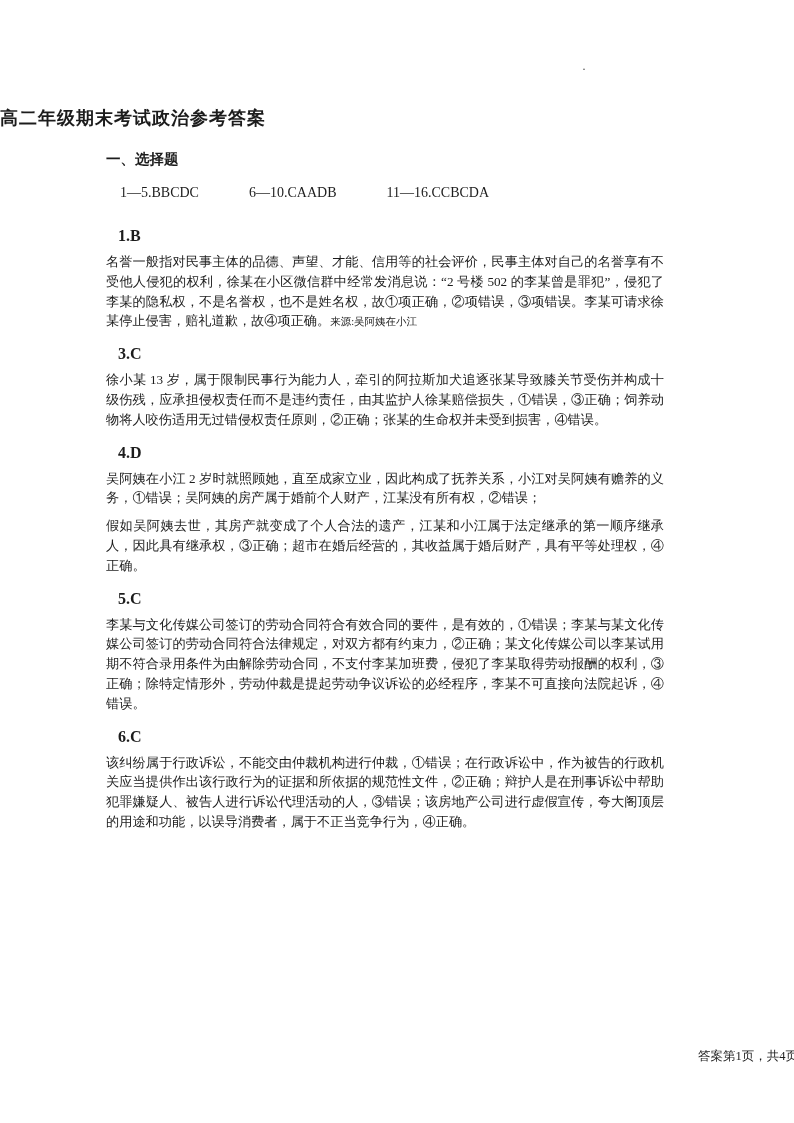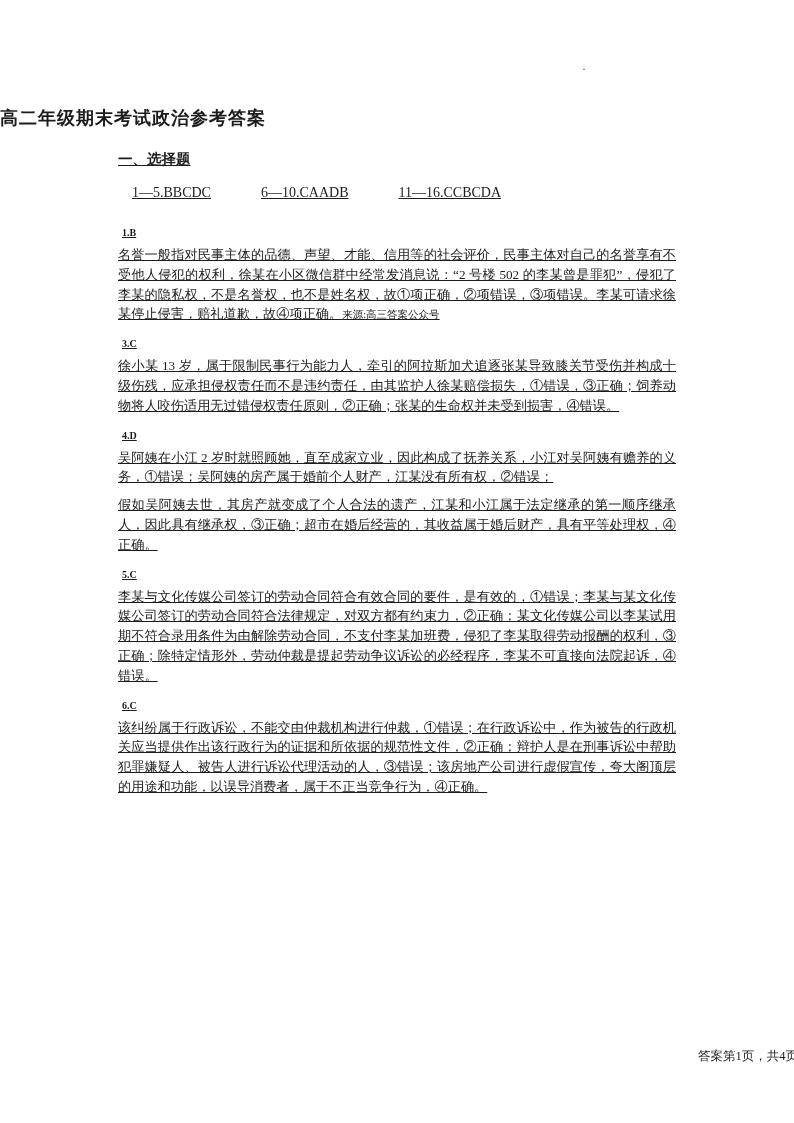--- a/index.html
+++ b/index.html
@@ -33,39 +33,38 @@
     width: 100%;
     margin: 0;
     text-align: left;
     font-size: 18px;
     font-weight: bold;
     letter-spacing: 1px;
   }
   .content {
     position: absolute;
     top: 150px;
-    left: 118px;
+    left: 106px;
     width: 558px;
-    text-decoration: underline;
   }
   .section-heading {
     margin: 0 0 16px 0;
     font-size: 14.5px;
     font-weight: bold;
   }
   .answers-row {
     display: flex;
     gap: 50px;
     padding-left: 14px;
     font-size: 14px;
     margin-bottom: 26px;
   }
   .item-heading {
-    margin: 14px 0 7px 4px;
-    font-size: 10px;
+    margin: 14px 0 7px 12px;
+    font-size: 16px;
     font-weight: bold;
   }
   .item p {
     margin: 0 0 8px 0;
     font-size: 13.2px;
     line-height: 1.5;
     text-align: justify;
     text-justify: inter-ideograph;
   }
   .source-note {
@@ -94,21 +93,21 @@
     <h2 class="section-heading">一、选择题</h2>
 
     <div class="answers-row">
       <span>1—5.BBCDC</span>
       <span>6—10.CAADB</span>
       <span>11—16.CCBCDA</span>
     </div>
 
     <section class="item">
       <h3 class="item-heading">1.B</h3>
-      <p><span>名誉一般指对民事主体的品德、声望、才能、信用等的社会评价，民事主体对自己的名誉享有不受他人侵犯的权利，徐某在小区微信群中经常发消息说：“2 号楼 502 的李某曾是罪犯”，侵犯了李某的隐私权，不是名誉权，也不是姓名权，故①项正确，②项错误，③项错误。李某可请求徐某停止侵害，赔礼道歉，故④项正确。</span><span class="source-note">来源:高三答案公众号</span></p>
+      <p><span>名誉一般指对民事主体的品德、声望、才能、信用等的社会评价，民事主体对自己的名誉享有不受他人侵犯的权利，徐某在小区微信群中经常发消息说：“2 号楼 502 的李某曾是罪犯”，侵犯了李某的隐私权，不是名誉权，也不是姓名权，故①项正确，②项错误，③项错误。李某可请求徐某停止侵害，赔礼道歉，故④项正确。</span><span class="source-note">来源:吴阿姨在小江</span></p>
     </section>
 
 
     <section class="item">
       <h3 class="item-heading">3.C</h3>
       <p>徐小某 13 岁，属于限制民事行为能力人，牵引的阿拉斯加犬追逐张某导致膝关节受伤并构成十级伤残，应承担侵权责任而不是违约责任，由其监护人徐某赔偿损失，①错误，③正确；饲养动物将人咬伤适用无过错侵权责任原则，②正确；张某的生命权并未受到损害，④错误。</p>
     </section>
 
     <section class="item">
       <h3 class="item-heading">4.D</h3>

